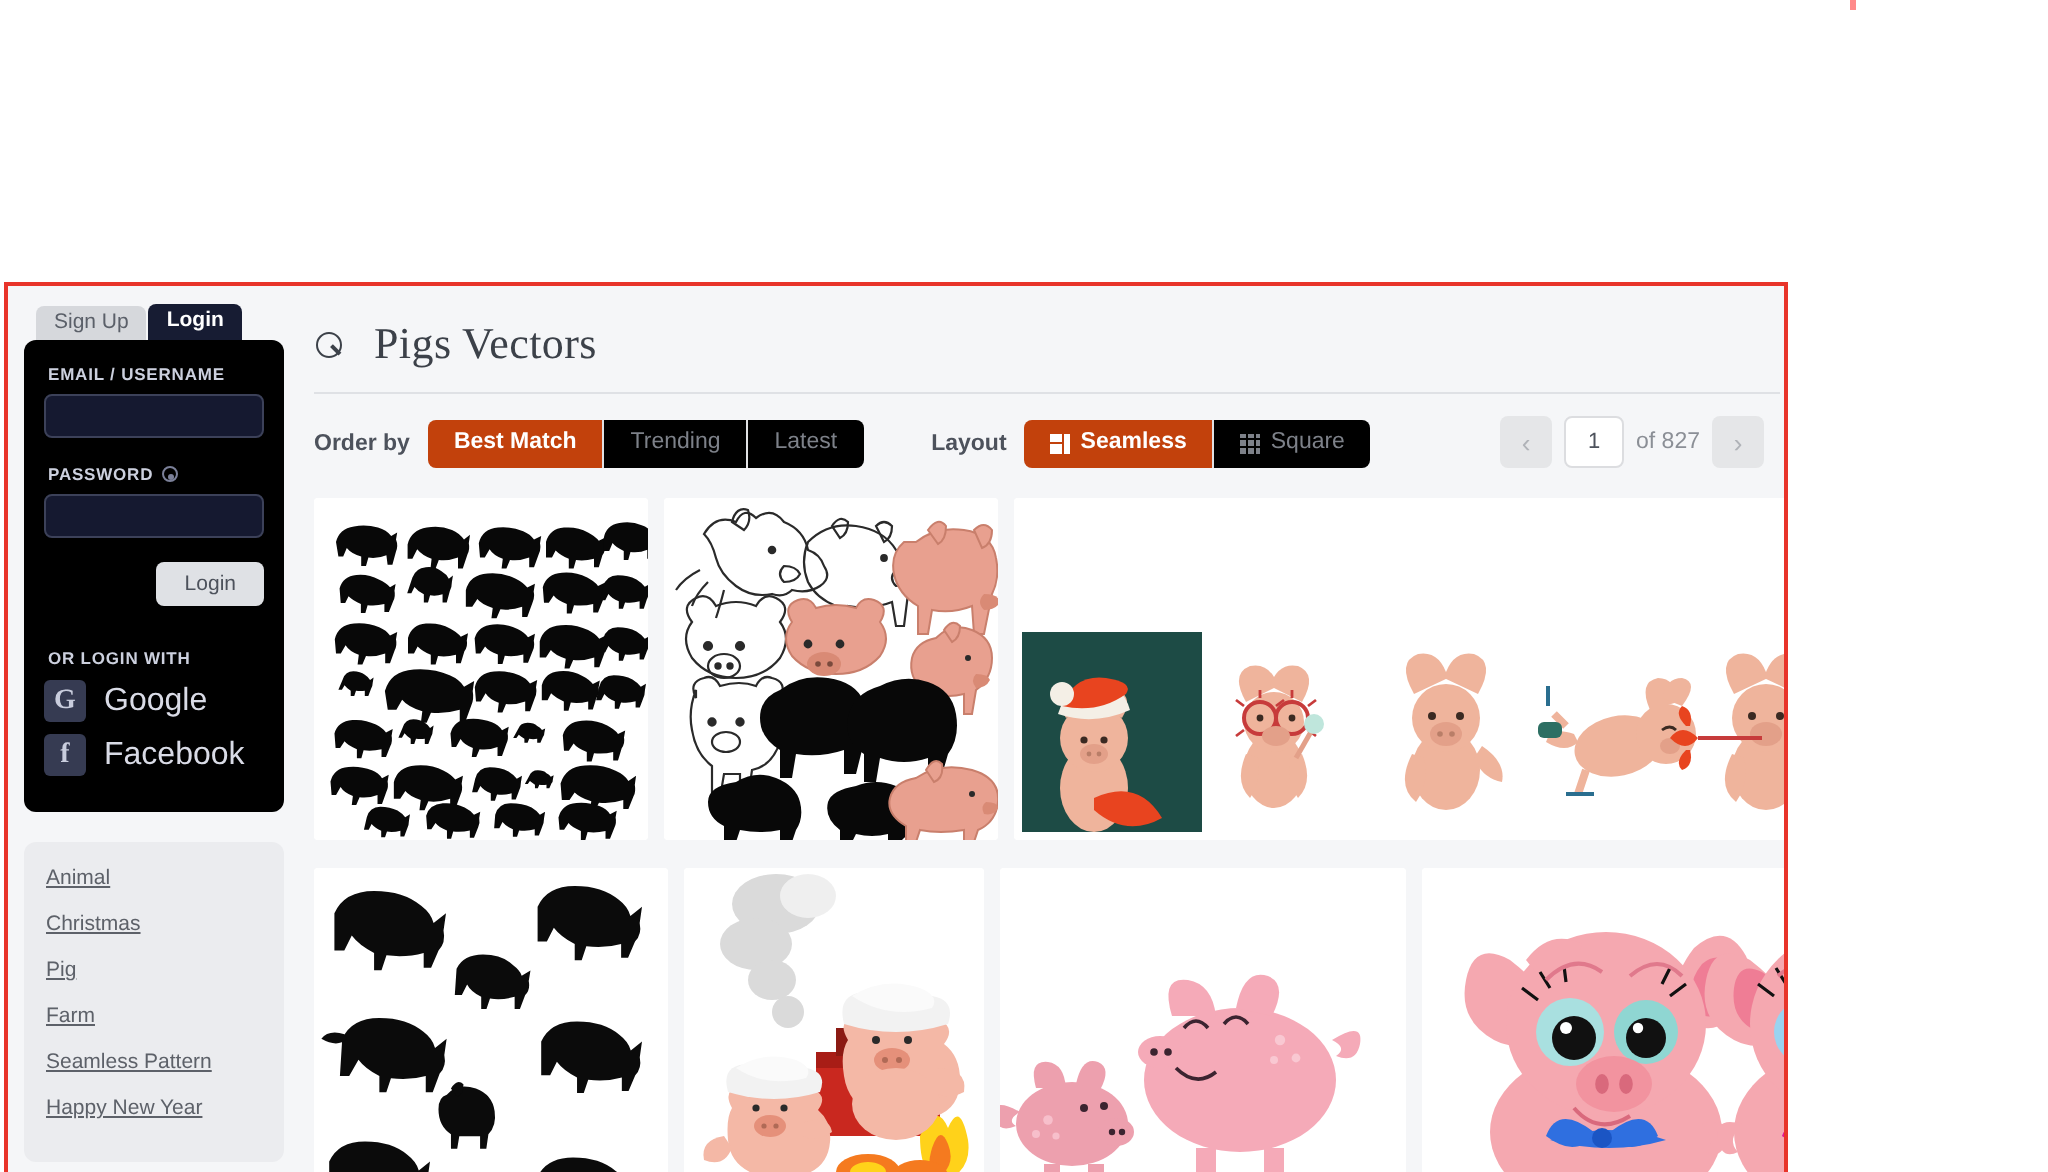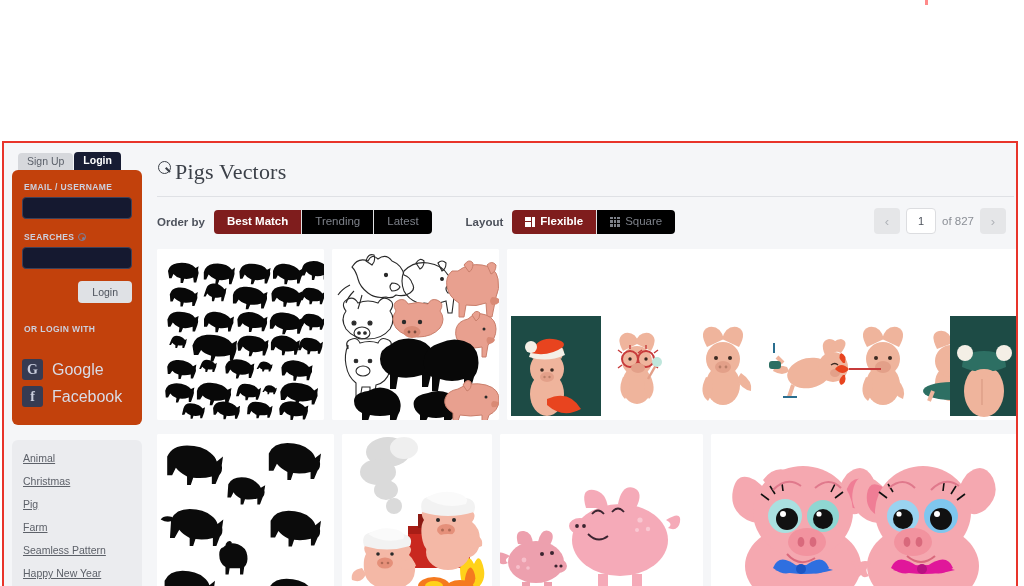--- a/index.html
+++ b/index.html
@@ -17,21 +17,21 @@
   }
   
   #top-mark {
     position: absolute; left: 925px; top: 0px;
     width: 3px; height: 5px; background: #ff8a8a;
   }
   
   #page-frame {
     position: absolute;
     left: 2px; top: 141px;
-    width: 1016px; height: 445px;
+    width: 892px; height: 445px;
     border: 2px solid #e8342a;
     border-bottom: none;
     background: #f5f6f8;
     overflow: hidden;
   }
   #page-inner {
     position: absolute;
     left: 0; top: 0; right: 0; bottom: 0;
     background: #f5f6f8;
   }
@@ -60,21 +60,21 @@
     background: #d6d8dc;
     color: #5b6069;
   }
   .auth-tab.active {
     background: #171c33;
     color: #ffffff;
     font-weight: bold;
     padding-bottom: 5px;
   }
   .auth-panel {
-    background: #c2410c;
+    background: #000000;
     border-radius: 6px;
     padding: 10px 10px 12px 10px;
     color: #d9dbe6;
   }
   .field-label {
     font-size: 8.5px;
     font-weight: bold;
     letter-spacing: 0.4px;
     color: #ccd0de;
     margin: 2px 0 5px 2px;
@@ -115,21 +115,21 @@
     border-radius: 4px;
     padding: 5px 14px;
     cursor: pointer;
     font-family: "Liberation Sans", sans-serif;
   }
   .or-login {
     font-size: 8.5px;
     font-weight: bold;
     letter-spacing: 0.4px;
     color: #ccd0de;
-    margin: 21px 0 25px 2px;
+    margin: 21px 0 6px 2px;
   }
   .social-row {
     display: flex;
     align-items: center;
     gap: 9px;
     margin-bottom: 6px;
     cursor: pointer;
   }
   .social-ic {
     width: 21px; height: 21px;
@@ -170,21 +170,22 @@
 
   
   #main {
     position: absolute;
     left: 152px; top: 8px;
     right: 0px;
     bottom: 0;
   }
   .page-title {
     display: flex;
-    gap: 4px;
+    align-items: center;
+    gap: 16px;
     font-family: "Liberation Serif", serif;
     font-size: 22px;
     color: #3c4149;
     margin: 8px 0 0 1px;
     letter-spacing: 0.2px;
   }
   .mag-ic {
     position: relative;
     width: 14px; height: 17px;
     display: inline-block;
@@ -245,21 +246,21 @@
     padding: 6px 13px 7px 13px;
     color: #7d8189;
     background: #000000;
     cursor: pointer;
     border-right: 1px solid #e1e2e4;
     display: flex; align-items: center; gap: 5px;
     line-height: 1;
   }
   .seg:last-child { border-right: none; }
   .seg.active {
-    background: #7f1d1d;
+    background: #c2410c;
     color: #ffffff;
     font-weight: bold;
   }
   .gap-lg { width: 34px; }
 
   
   .ico-flex {
     width: 10px; height: 10px;
     display: grid;
     grid-template-columns: 5.5px 3.5px;
@@ -340,21 +341,21 @@
         <div class="auth-tab active">Login</div>
       </div>
 
       <div class="auth-panel">
         <div class="field-label">
           <span>EMAIL / USERNAME</span>
         </div>
         <input class="auth-input" type="text" placeholder="" style="">
 
         <div class="field-label">
-          <span>SEARCHES</span>
+          <span>PASSWORD</span>
           <span class="eye-ic"></span>
         </div>
         <input class="auth-input" type="password" placeholder="" style="">
 
         <div class="login-btn-row">
           <button class="login-btn">Login</button>
         </div>
 
         <div class="or-login">OR LOGIN WITH</div>
 
@@ -400,21 +401,21 @@
         <span class="gap-lg"></span>
 
         <span class="tb-label">Layout</span>
         <div class="seg-group">
           <div class="seg active">
             <span class="ico-flex">
                   <i></i>
                   <i class="tall"></i>
                   <i></i>
                 </span>
-            <span>Flexible</span>
+            <span>Seamless</span>
           </div>
           <div class="seg">
             <span class="ico-sq">
                   <i></i>
                   <i></i>
                   <i></i>
                   <i></i>
                   <i></i>
                   <i></i>
                   <i></i>

